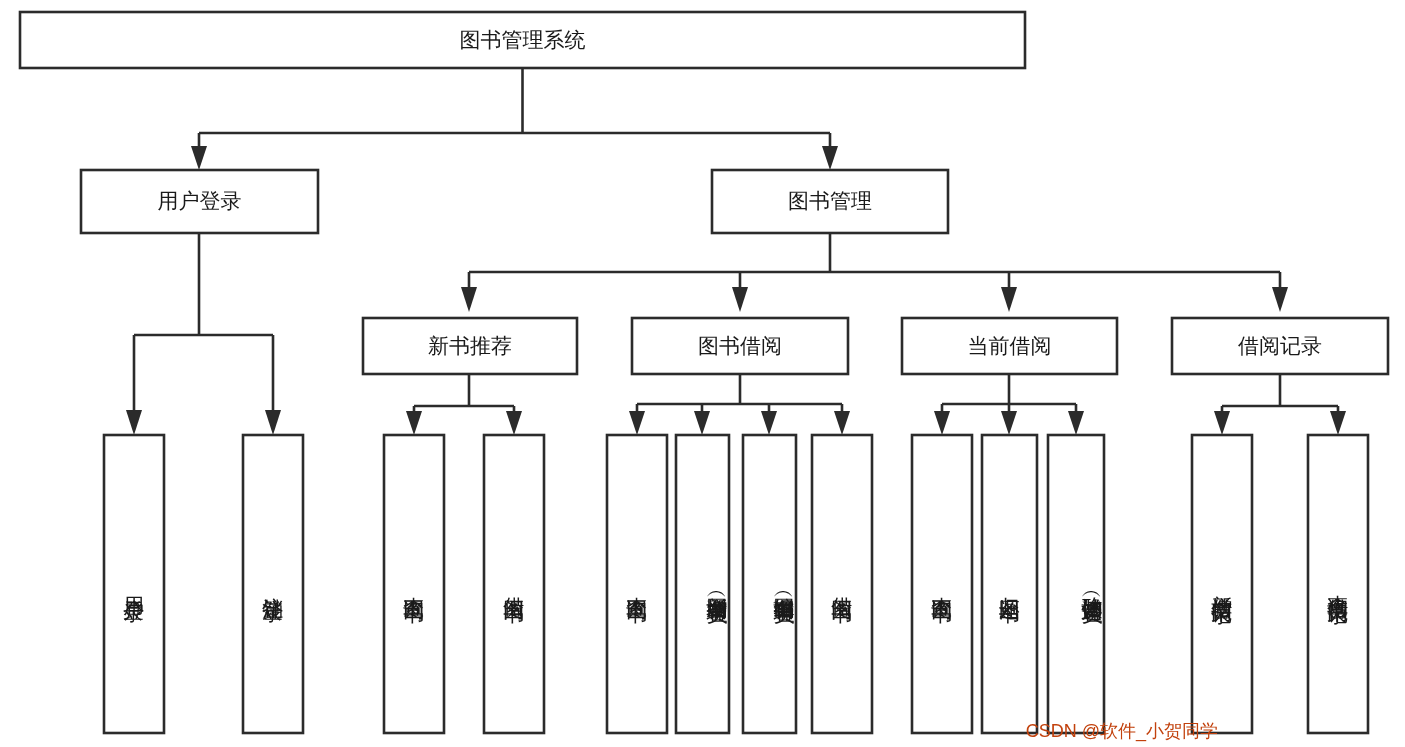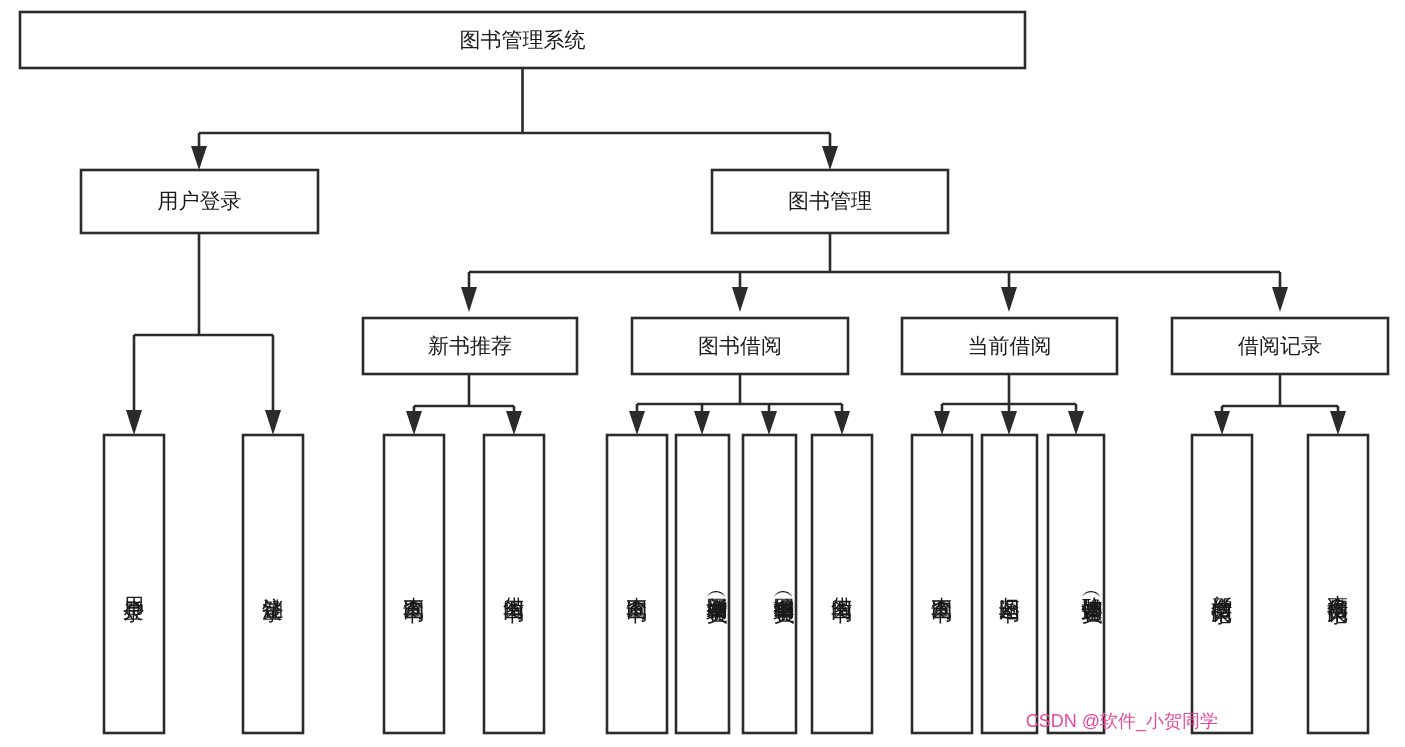--- a/index.html
+++ b/index.html
@@ -60,24 +60,24 @@
     display: flex;
     align-items: center;
     justify-content: center;
     text-align: center;
     white-space: nowrap;
     pointer-events: none;
   }
   .watermark {
     position: absolute;
     right: 8px;
-    bottom: 14px;
+    bottom: 4px;
     font-family: "Liberation Sans", "DejaVu Sans", sans-serif;
     font-size: 18px;
-    color: #ec4899;
+    color: #c2410c;
     white-space: nowrap;
   }
 </style>
 </head>
 <body>
 
 <div id="diagram-root">
 
   <svg id="diagram-svg" viewBox="0 0 1405 747">
 

